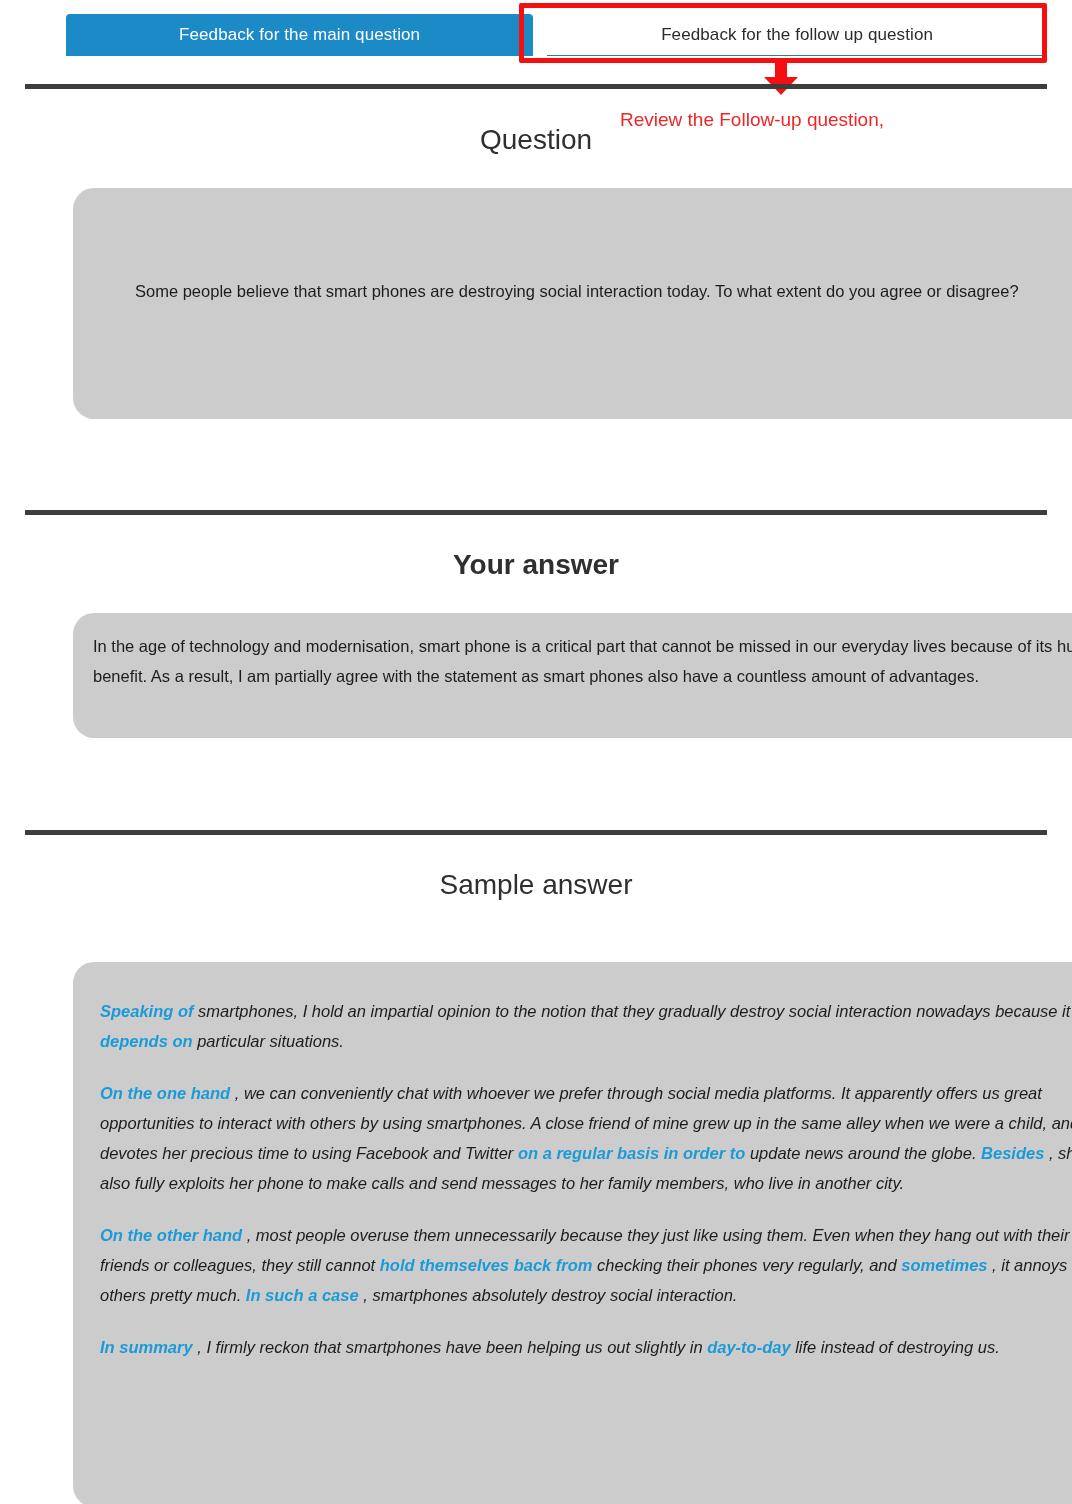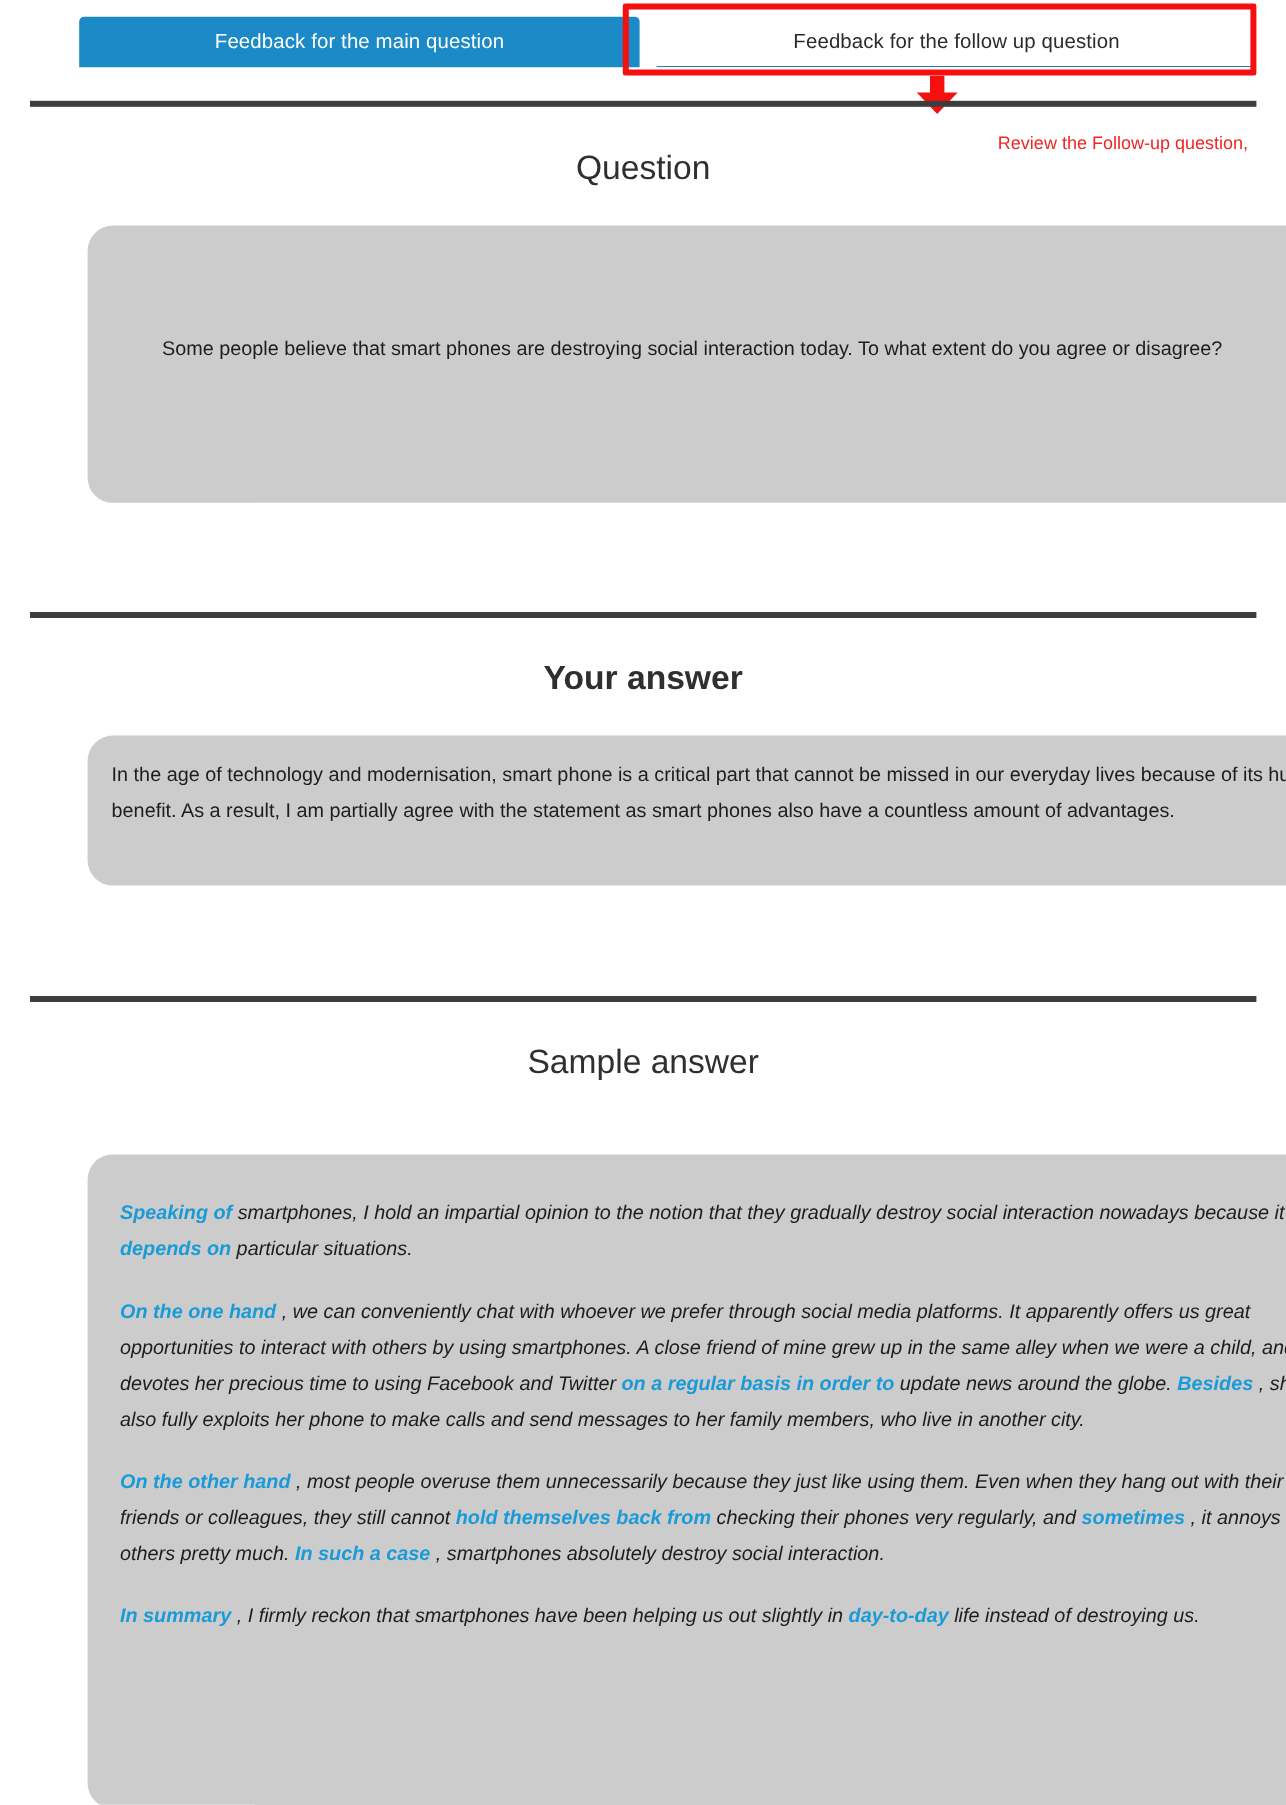--- a/index.html
+++ b/index.html
@@ -70,23 +70,23 @@
     top: 63px;
     width: 40px;
     height: 32px;
   }
   .annot-text {
     position: absolute;
     left: 620px;
     top: 105px;
     width: 420px;
     color: #ef2626;
-    font-size: 15px;
+    font-size: 19px;
     line-height: 30px;
-    text-align: right;
+    text-align: left;
   }
 
   
   .divider {
     position: absolute;
     left: 25px;
     width: 1022px;
     height: 5px;
     background: #3d3d3d;
   }

